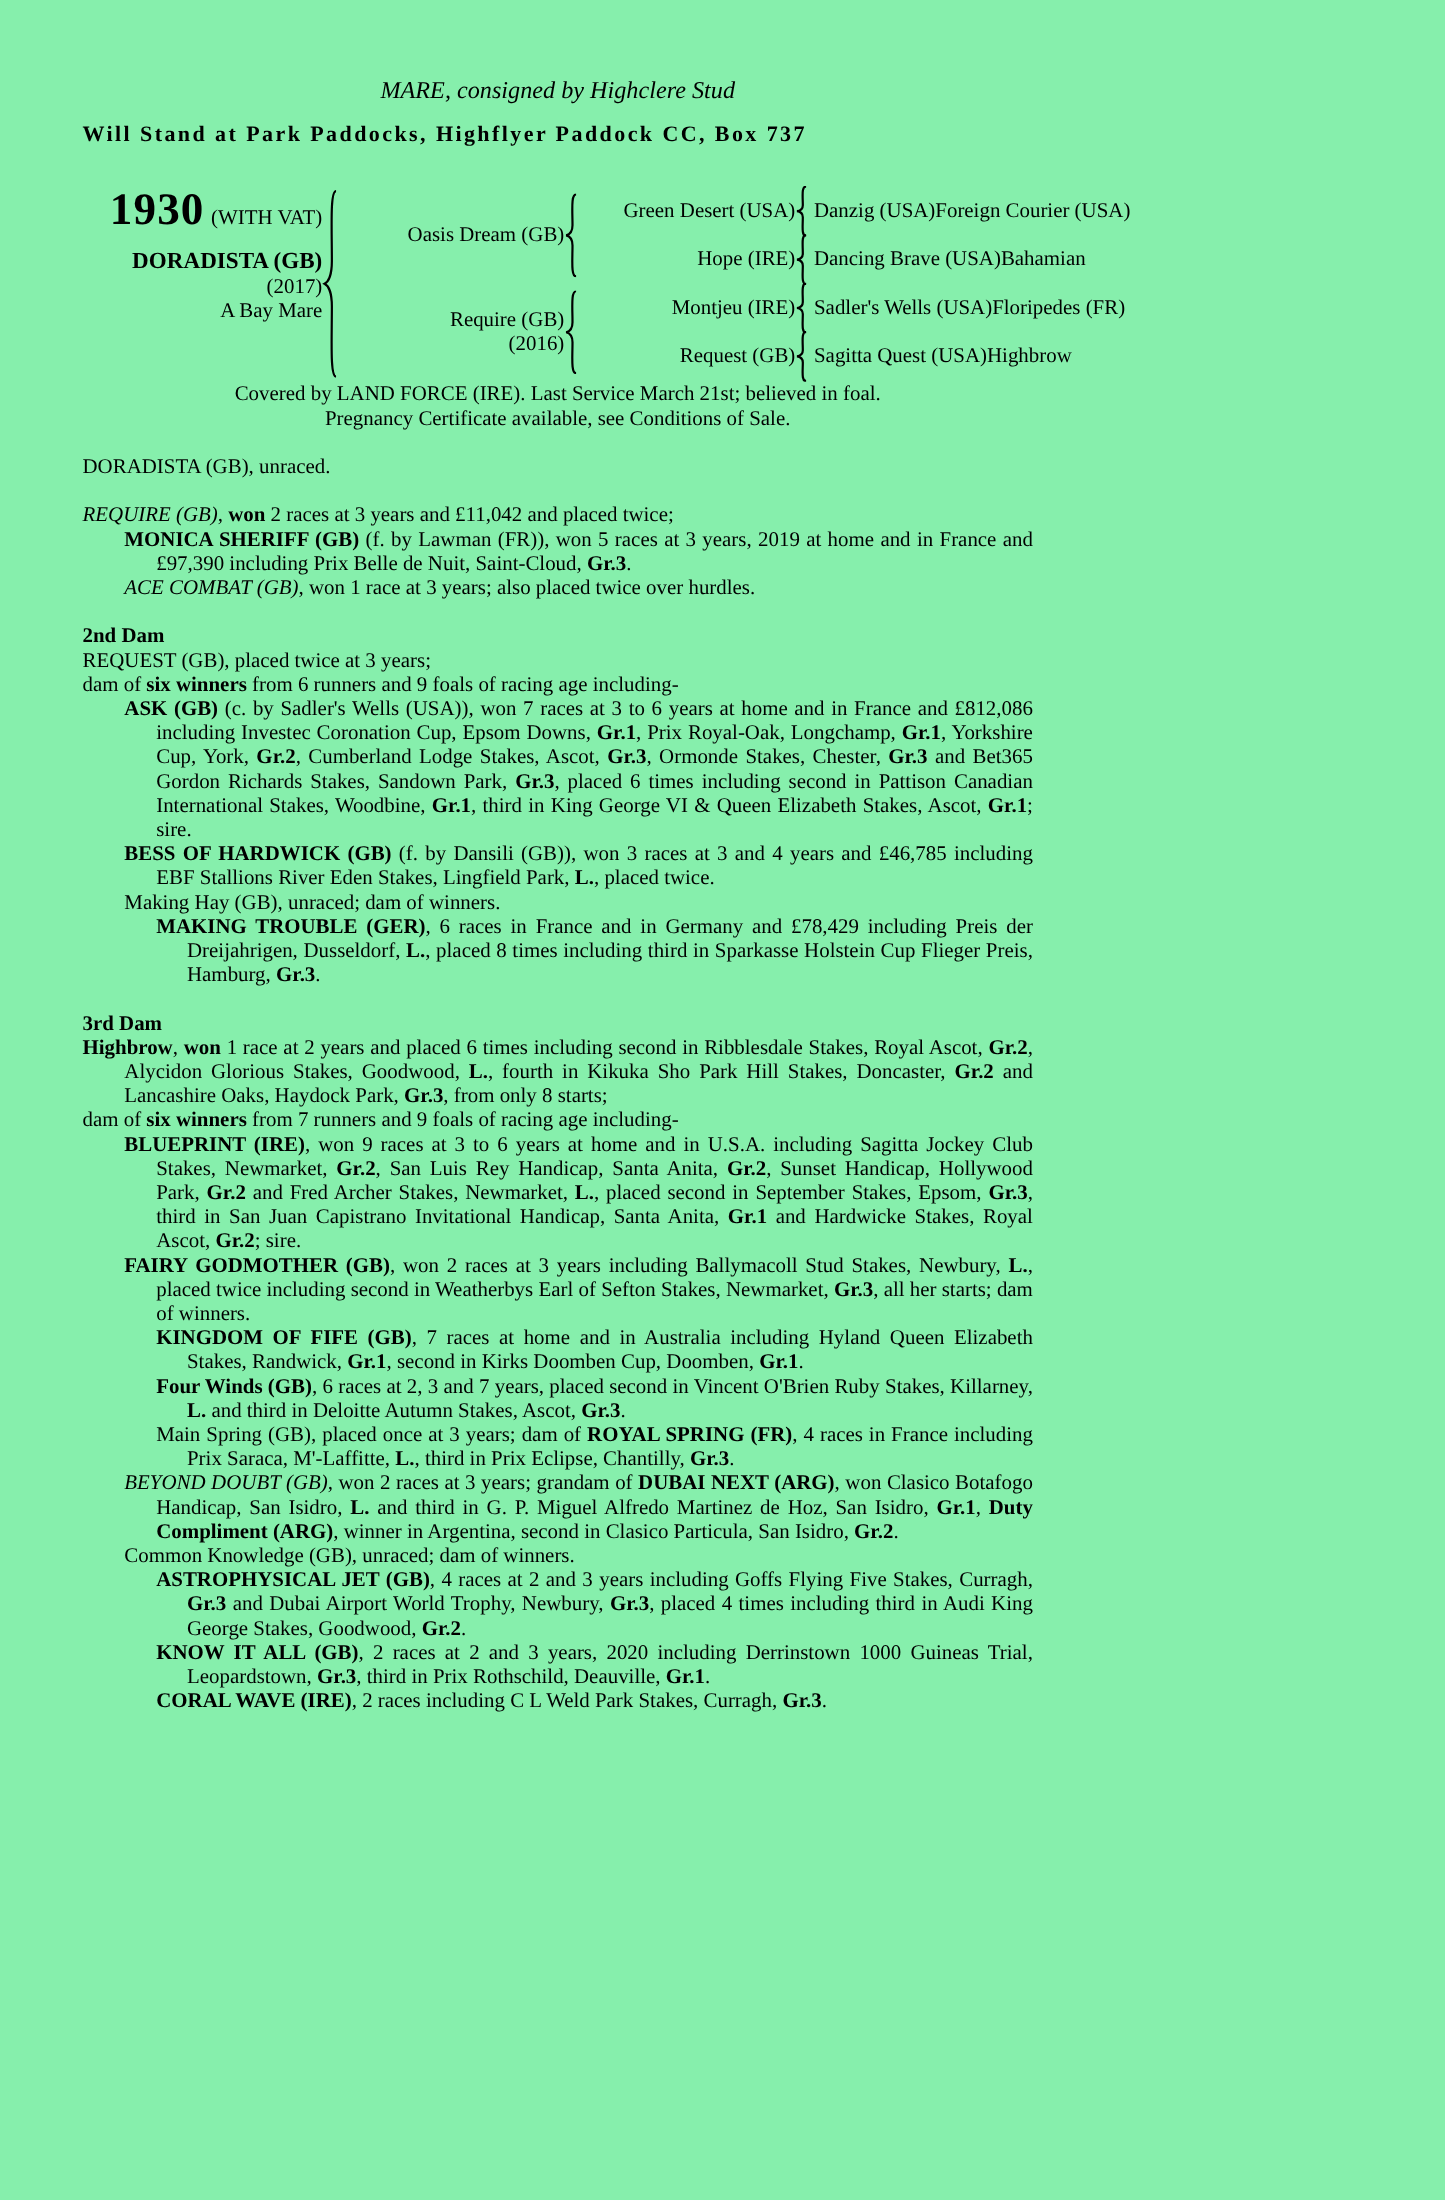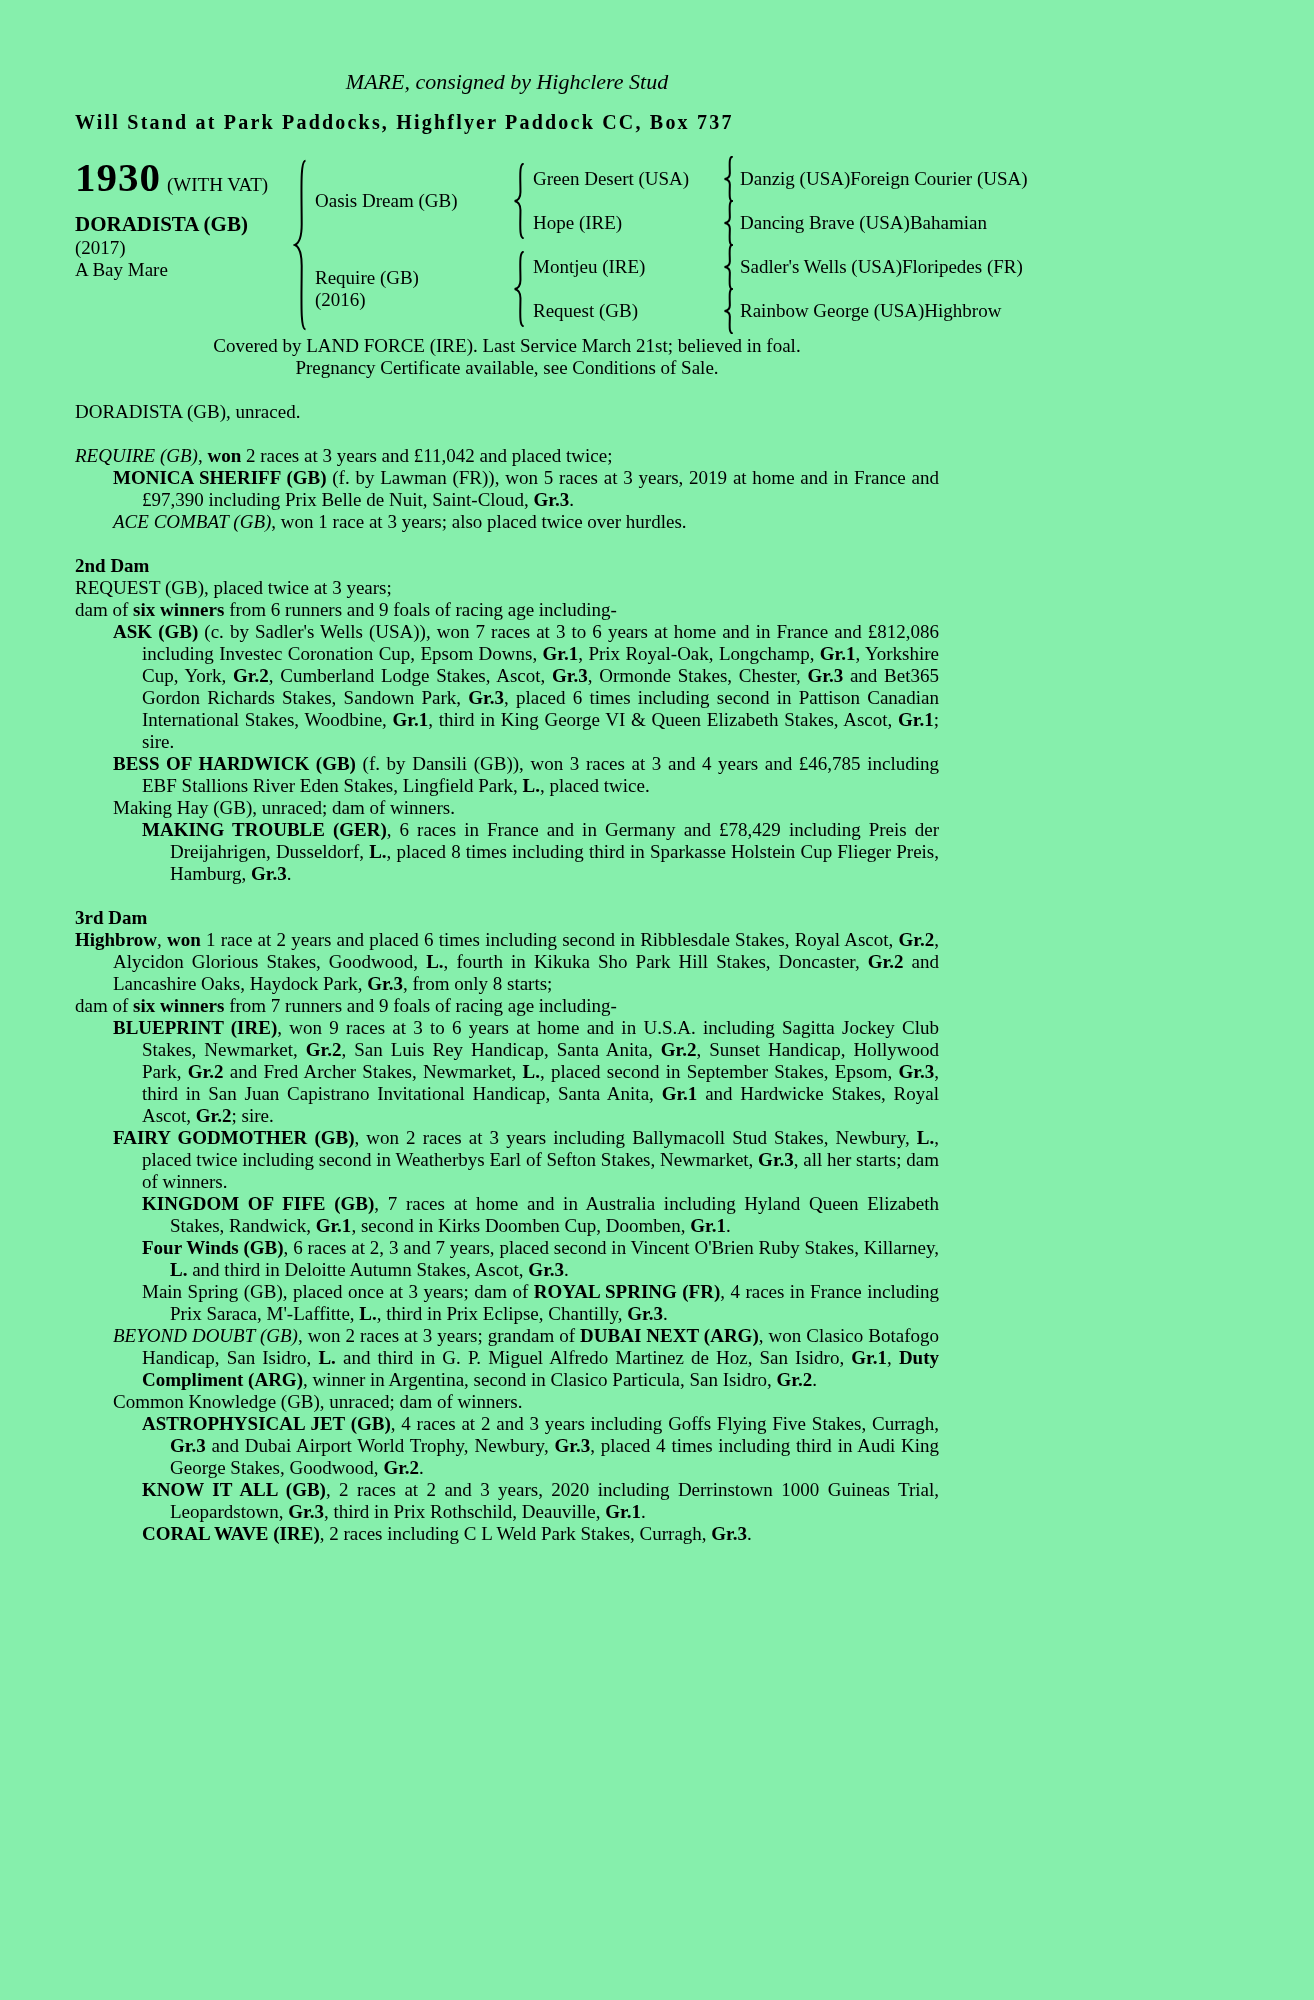--- a/index.html
+++ b/index.html
@@ -7,21 +7,21 @@
     position:relative; width:1314px; height:2000px; background:#86efac;
     font-family:Liberation Serif, serif; color:#000;
     font-size:19px; line-height:22px; overflow:hidden;
   }
   .content { position:absolute; left:75px; top:0; width:864px; }
 
   .title { margin-top:70px; text-align:center; font-style:italic; font-size:22px; line-height:24px; }
   .stand-line { margin-top:16px; font-weight:bold; font-size:20px; letter-spacing:2.2px; line-height:24px; }
 
   
-  .ped-area { margin-top:23px; display:flex; }
+  .ped-area { margin-top:36px; display:flex;text-align:right; }
   .lot-block { width:218px; flex:0 0 218px; }
   .lot-row { white-space:nowrap; }
   .lot-number { font-weight:bold; font-size:41px; line-height:40px; letter-spacing:1px; }
   .vat-note { font-size:19px; margin-left:6px; }
   .horse-name { font-weight:bold; font-size:21px; margin-top:16px; }
   .horse-year { margin-top:2px; }
   .horse-desc { margin-top:0px; }
 
   .tree { display:flex; align-items:center; }
   .halves { display:flex; flex-direction:column; }
@@ -135,21 +135,21 @@
                   </div>
                 </div>
                 <div class="gen2group">
                   <div class="gen2name">Request (GB)</div>
                   <div class="bracewrap">
                     <svg viewBox="0 0 14 100" preserveAspectRatio="none" class="brace brace-sml">
                       <path d="M 12.5 1 C 7 1 8.7 20 8.7 38 C 8.7 46 5 49.2 2 50 C 5 50.8 8.7 54 8.7 62 C 8.7 80 7 99 12.5 99" fill="none" stroke="#000" stroke-width="2" vector-effect="non-scaling-stroke"></path>
                     </svg>
                   </div>
                   <div class="gen3pair">
-                    <div class="gen3line">Rainbow George (USA)</div>
+                    <div class="gen3line">Sagitta Quest (USA)</div>
                     <div class="gen3line">Highbrow</div>
                   </div>
                 </div>
               </div>
             </div>
           </div>
         </div>
     </div>
 
     <div class="covered">

